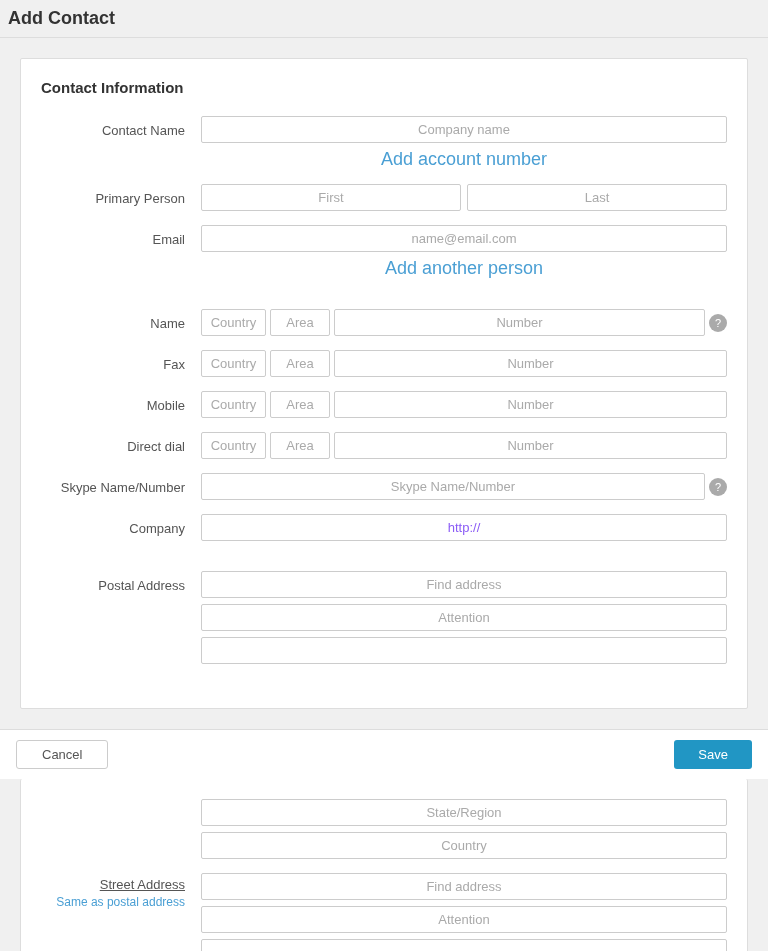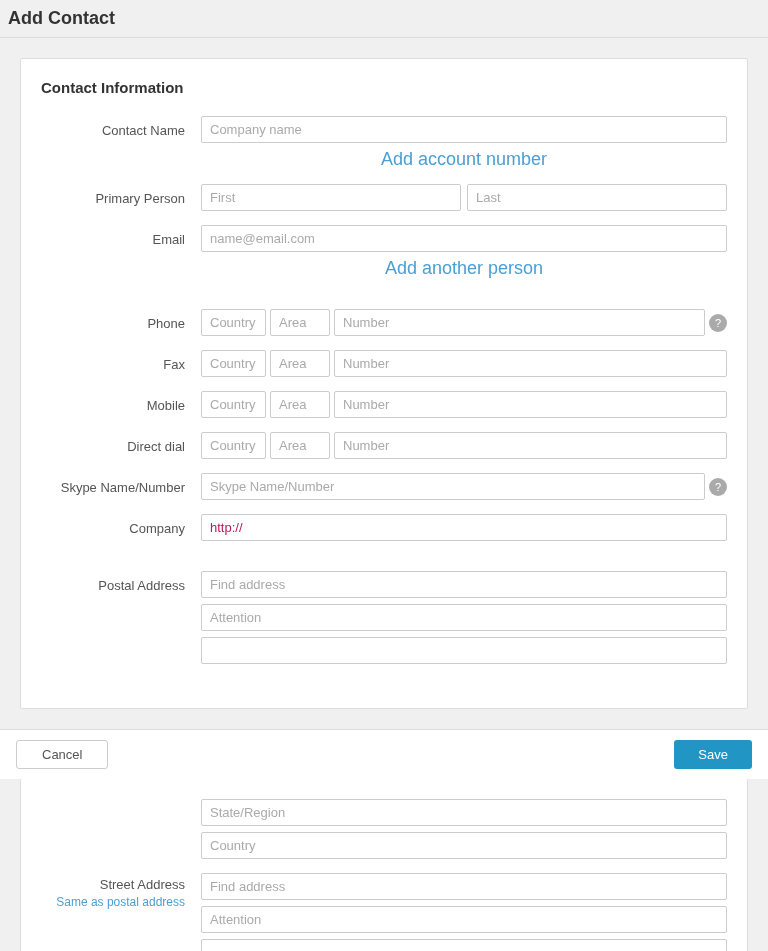--- a/index.html
+++ b/index.html
@@ -60,23 +60,24 @@
     .form-fields-row {
       display: flex;
       gap: 6px;
     }
 
     input[type="text"] {
       border: 1px solid #ccc;
       border-radius: 2px;
       padding: 5px 8px;
       font-size: 13px;
-      color: #be185d;
+      color: #8b5cf6;
       outline: none;
       background: #fff;
+      text-align: center;
     }
     input[type="text"]::placeholder {
       color: #aaa;
     }
 
     .input-full { width: 100%; }
     .input-country { width: 65px; }
     .input-area { width: 60px; }
     .input-number { flex: 1; }
 
@@ -177,21 +178,21 @@
       <div class="form-label">Email</div>
       <div class="form-fields">
         <input type="text" class="input-full" placeholder="name@email.com" style="">
         <button class="link-button">Add another person</button>
       </div>
     </div>
 
     <div class="divider"></div>
 
     <div class="form-row">
-      <div class="form-label">Phone</div>
+      <div class="form-label">Name</div>
       <div class="form-fields">
         <div class="phone-row">
           <input type="text" class="input-country" placeholder="Country" style="">
           <input type="text" class="input-area" placeholder="Area" style="">
           <input type="text" class="input-number" placeholder="Number" style="">
           <div class="help-icon">?</div>
         </div>
       </div>
     </div>
 
@@ -270,21 +271,21 @@
       <div class="form-label"></div>
       <div class="form-fields">
         <div class="form-fields-row">
           <input type="text" style="flex: 1 1 0%;" placeholder="State/Region">
         </div>
         <input type="text" class="input-full" placeholder="Country" style="">
       </div>
     </div>
 
     <div class="form-row">
-      <div class="form-label" style="padding-top:4px;">
+      <div class="form-label" style="padding-top:4px;text-decoration:underline;">
         <div>Street Address</div>
         <div style="margin-top:2px;">
           <button class="link-button" style="font-size:12px;">Same as postal address</button>
         </div>
       </div>
       <div class="form-fields">
         <input type="text" class="input-full" placeholder="Find address" style="">
         <input type="text" class="input-full" placeholder="Attention" style="">
         <input type="text" class="input-full" placeholder="" style="">
 

